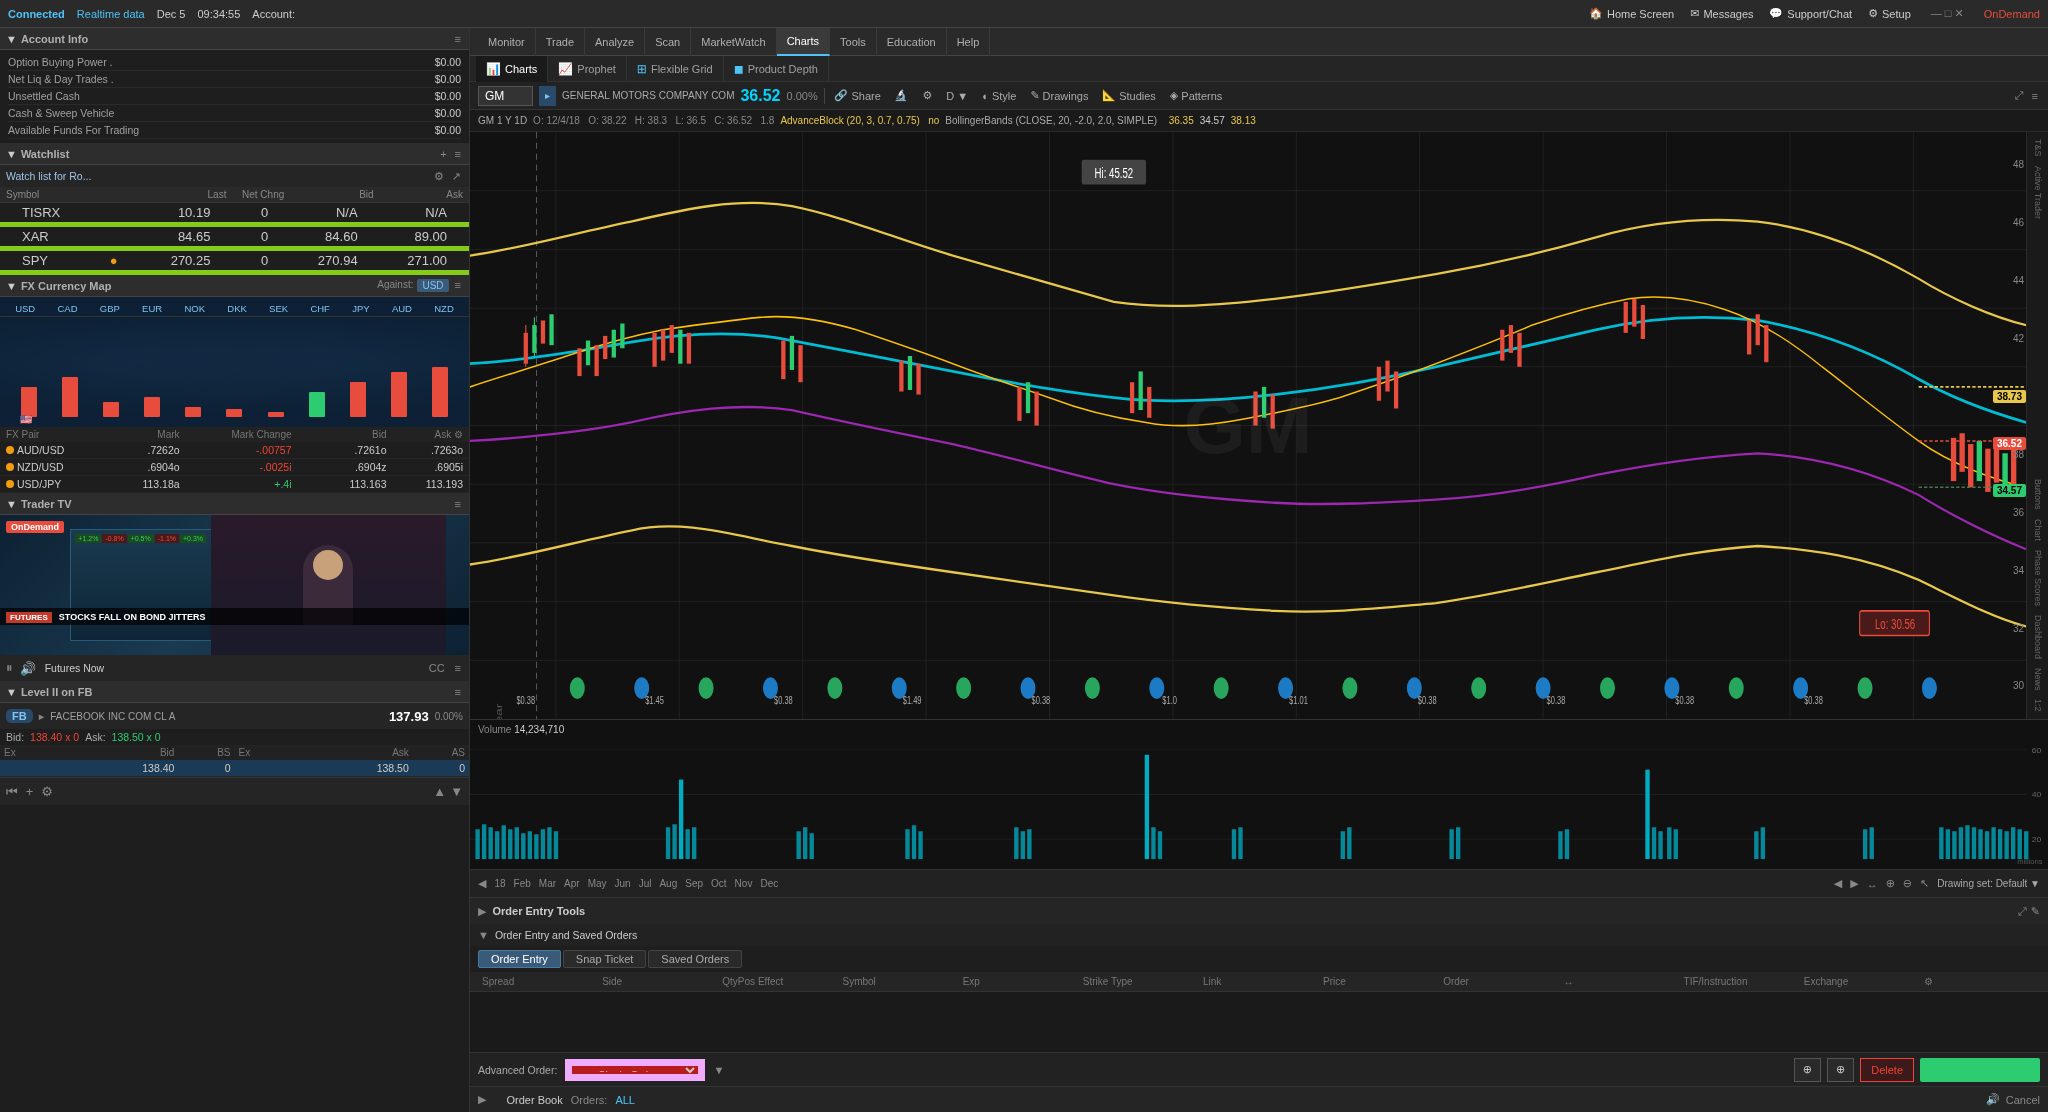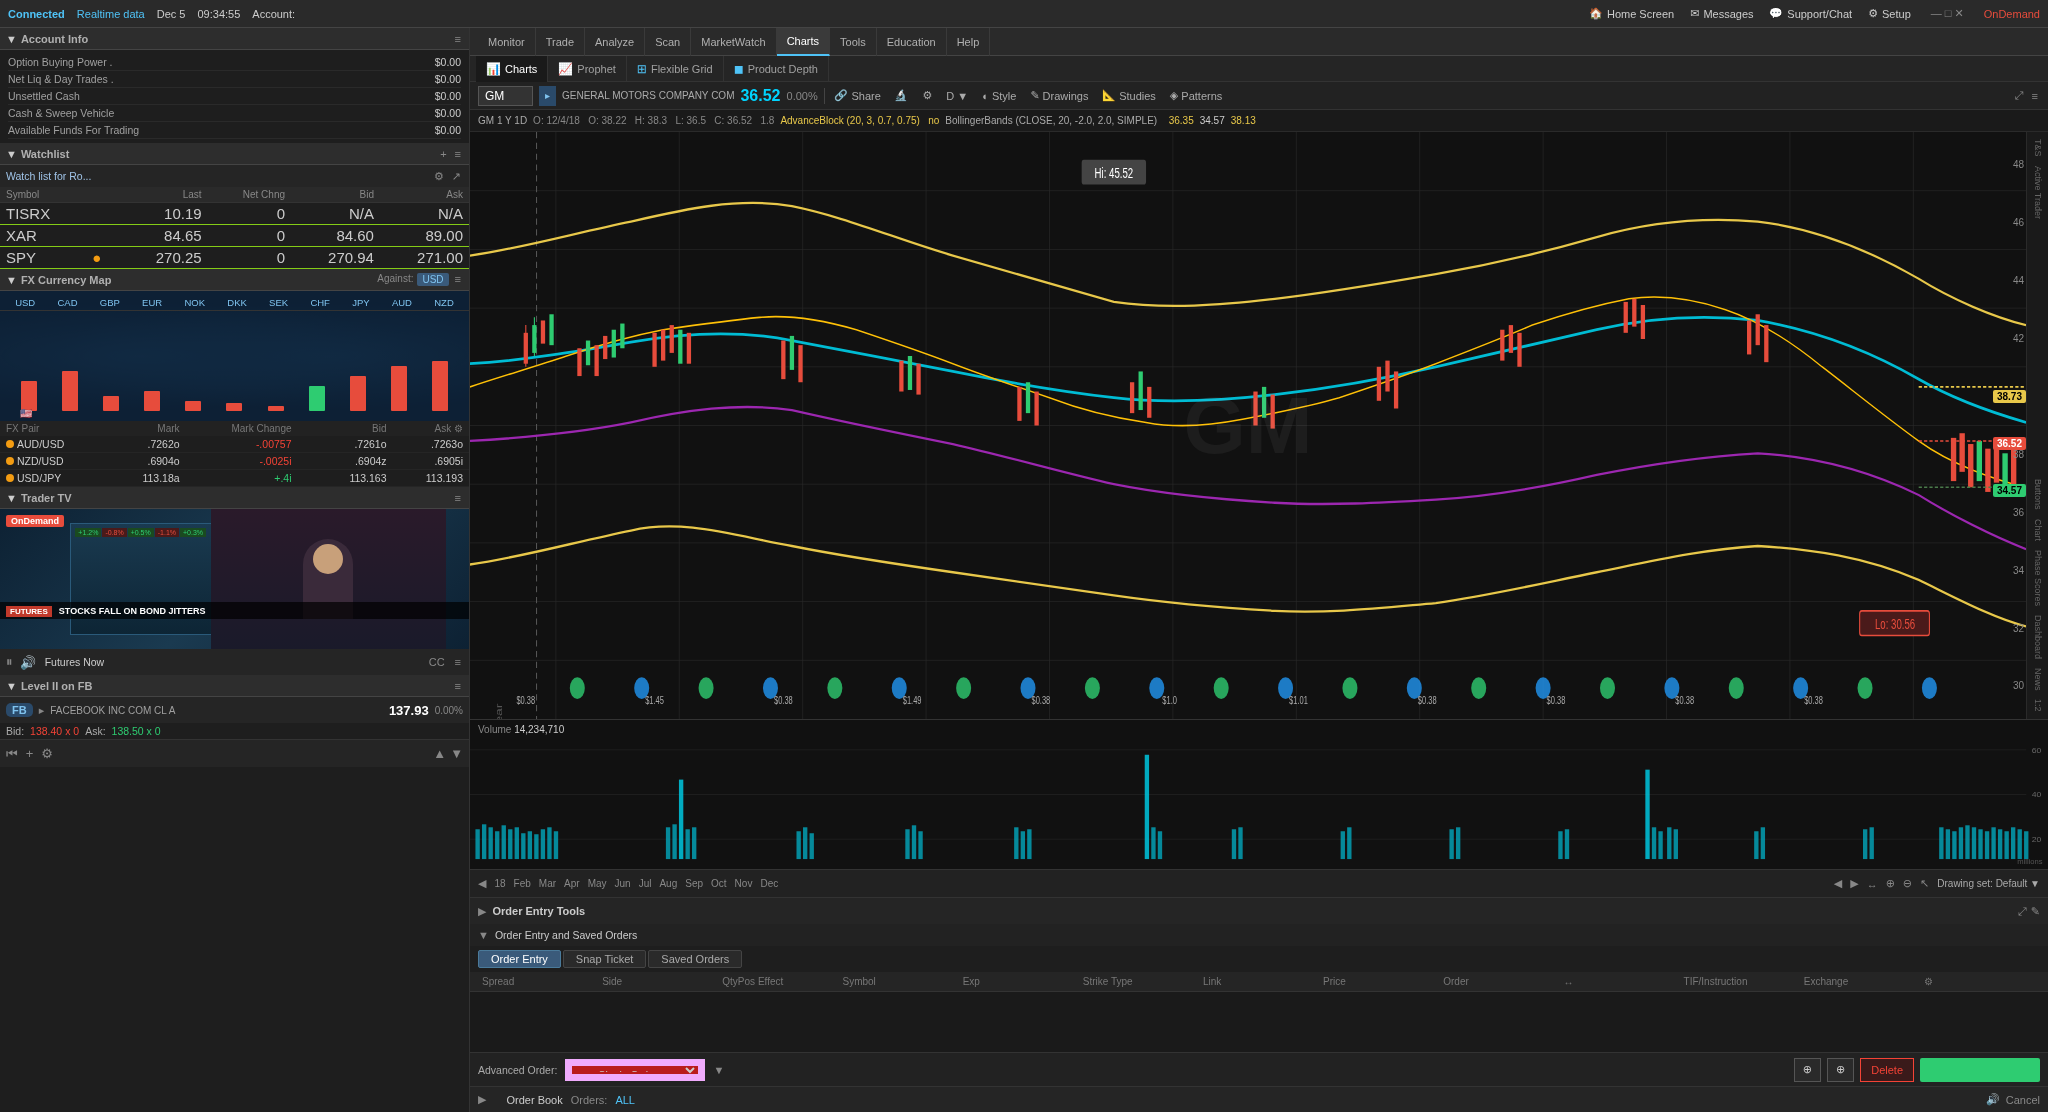--- a/index.html
+++ b/index.html
@@ -129,23 +129,23 @@
     .watchlist-table th {
       background: #2a2a2a;
       color: #888;
       font-size: 10px;
       text-align: left;
       padding: 2px 6px;
       border-bottom: 1px solid #333;
       font-weight: normal;
     }
     .watchlist-table td {
-      padding: 2px 6px;
-      font-size: 15px;
-      border-bottom: 1px solid #84cc16;
+      padding: 2px 22px;
+      font-size: 13px;
+      border-bottom: 5px solid #84cc16;
       color: #ccc;
     }
     .watchlist-table td.right { text-align: right; }
     .fx-against {
       color: #888;
       font-size: 10px;
     }
     .fx-currency-btn {
       background: #3a5a7a;
       color: #7fc3ef;
@@ -878,20 +878,46 @@
       <span class="level2-name">FACEBOOK INC COM CL A</span>
       <span class="level2-price">137.93</span>
       <span class="level2-change">0.00%</span>
     </div>
     <div class="level2-bid-ask">
       <span>Bid:</span>
       <span style="color:#f44336;">138.40 x 0</span>
       <span>Ask:</span>
       <span style="color:#2ecc71;">138.50 x 0</span>
     </div>
+    <table class="level2-table">
+      <thead>
+        <tr>
+          <th>Ex</th>
+          <th></th>
+          <th style="text-align:right">Bid</th>
+          <th style="text-align:right">BS</th>
+          <th>Ex</th>
+          <th></th>
+          <th style="text-align:right">Ask</th>
+          <th style="text-align:right">AS</th>
+        </tr>
+      </thead>
+      <tbody>
+        <tr class="level2-highlight">
+          <td></td>
+          <td></td>
+          <td class="right">138.40</td>
+          <td class="right">0</td>
+          <td></td>
+          <td></td>
+          <td class="right">138.50</td>
+          <td class="right">0</td>
+        </tr>
+      </tbody>
+    </table>
 
     <div class="bottom-bar-left">
       <span class="bb-btn">⏮</span>
       <span class="bb-btn">+</span>
       <span class="bb-btn">⚙</span>
       <div style="margin-left:auto; display:flex; gap:4px;">
         <span class="bb-btn">▲</span>
         <span class="bb-btn">▼</span>
       </div>
     </div>

